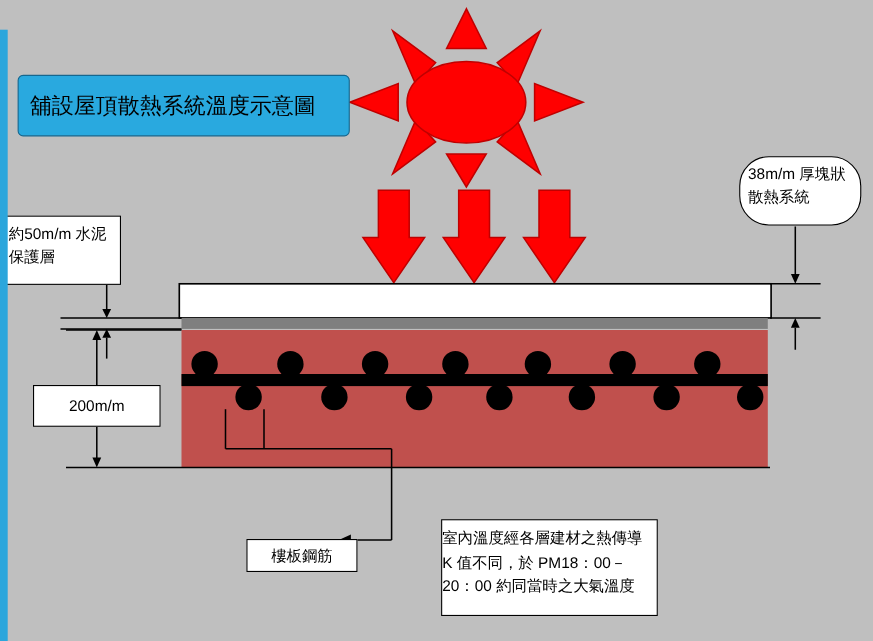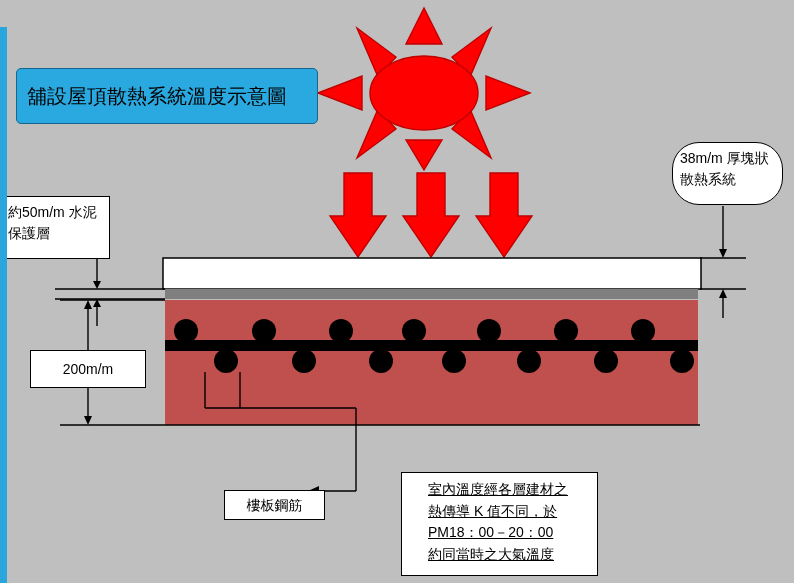--- a/index.html
+++ b/index.html
@@ -20,21 +20,21 @@
     background:var(--title-bg,#29A9DF);
     border:1.4px solid #15678F;border-radius:5px;
     font-size:20px;display:flex;align-items:center;
     padding:0 10px;box-sizing:border-box;white-space:nowrap;margin-top:44px;
   }
   .b-summer{left:176px;top:154px;width:147px;height:84px;}
   .b-block{left:672px;top:142px;width:111px;height:63px;border-radius:27px;}
   .b-cement{left:0px;top:196px;width:110px;height:63px;}
   .b-200{left:30px;top:350px;width:116px;height:38px;display:flex;align-items:center;justify-content:center;padding:0;}
   .b-rebar{left:224px;top:490px;width:101px;height:30px;display:flex;align-items:center;justify-content:center;padding:12px;}
-  .b-indoor{left:401px;top:472px;width:197px;height:104px;line-height:1.55;padding:6px 26px;text-decoration:underline;}
+  .b-indoor{left:401px;top:472px;width:197px;height:88px;line-height:1.55;padding:6px 0;}
   .edge{position:absolute;left:0;top:27px;width:7px;height:556px;background:var(--edge-blue,#2BA6DC);}
   .fill-red{fill:var(--red,#F00);stroke:var(--red-dark,#C00000);stroke-width:1.4;}
   .ln{stroke:var(--line,#000);stroke-width:1.4;fill:none;}
   .hd{fill:var(--line,#000);stroke:none;}
 </style>
 </head>
 <body>
 
 <div class="stage">
 

